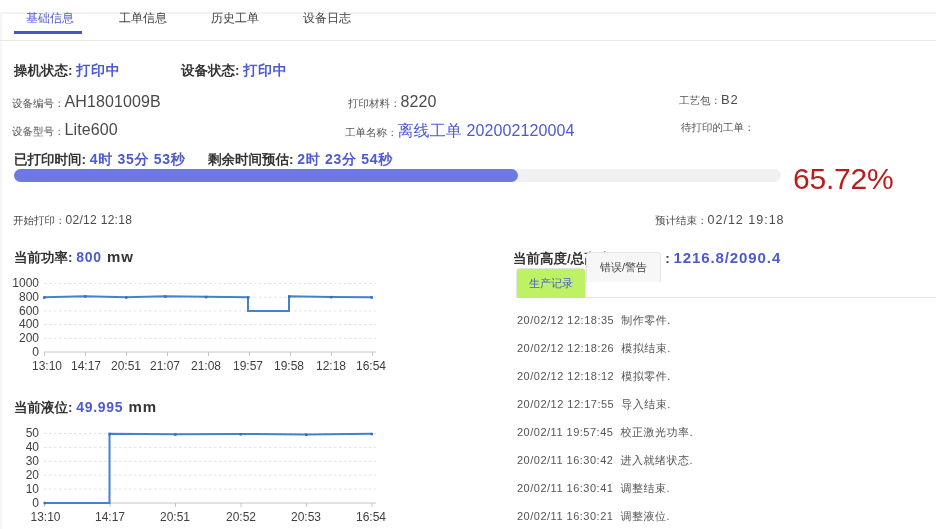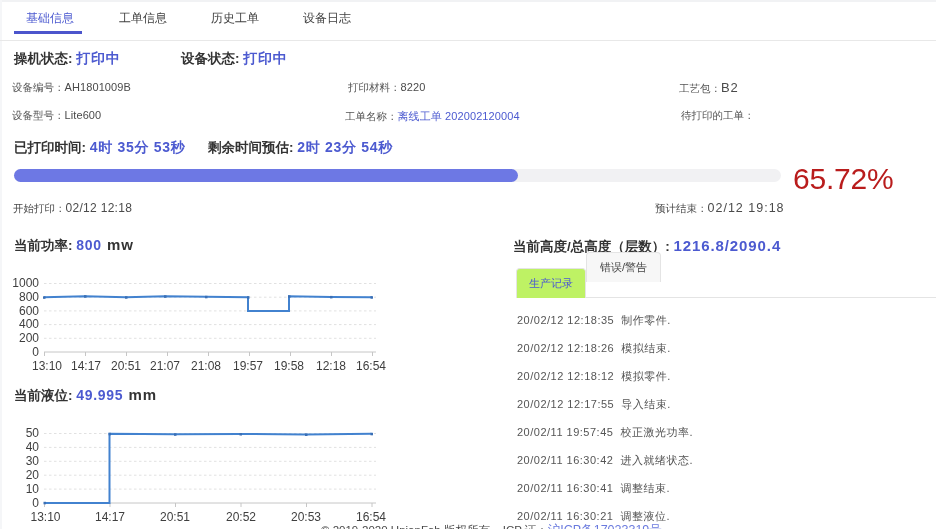--- a/index.html
+++ b/index.html
@@ -1,22 +1,22 @@
 <!DOCTYPE html>
 <html><head>
 <meta charset="utf-8">
 <style>
 * { margin:0; padding:0; box-sizing:border-box; }
 html,body { width:936px; height:529px; overflow:hidden; background:#fff; }
 body { font-family:"Liberation Sans", sans-serif; }
 .page { position:relative; width:936px; height:529px; background:#fff; }
-.abs { position:absolute; white-space:nowrap; }
+.abs { position:absolute; white-space:nowrap;margin-top:12px; }
 .blue { color:#4c5ad0; }
 .bv { color:#4c5ad0; font-size:14px; letter-spacing:0.7px; }
-.val { font-size:11px; letter-spacing:0.1px; }
+.val { font-size:16px; letter-spacing:0.1px; }
 
 .tabbar { position:absolute; left:0; top:0; width:936px; height:41px; border-bottom:1px solid #e8e8e8; }
 .tab { position:absolute; top:3px; height:33px; line-height:31px; font-size:12px; color:#3f3f3f; }
 .inkbar { position:absolute; left:14px; top:31px; width:68px; height:2.5px; background:#4c55cc; }
 
 .row1 { font-size:13.5px; font-weight:bold; color:#333; }
 .row2 { font-size:10.5px; color:#4a4a4a; }
 .lbl { color:#555; }
 
 .ptrack { position:absolute; left:14px; top:169px; width:767px; height:13px; background:#f1f1f3; border-radius:7px; }

